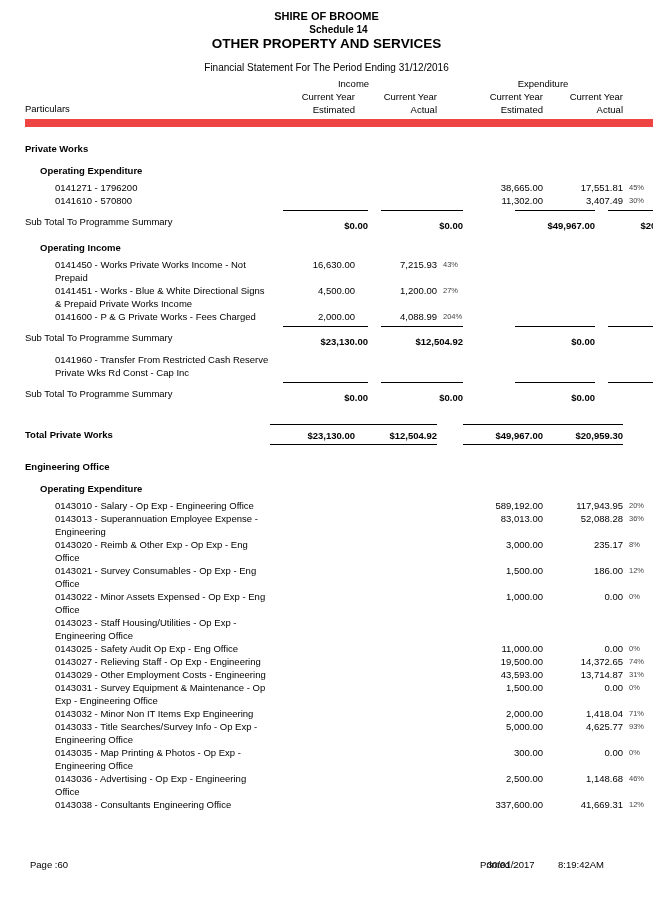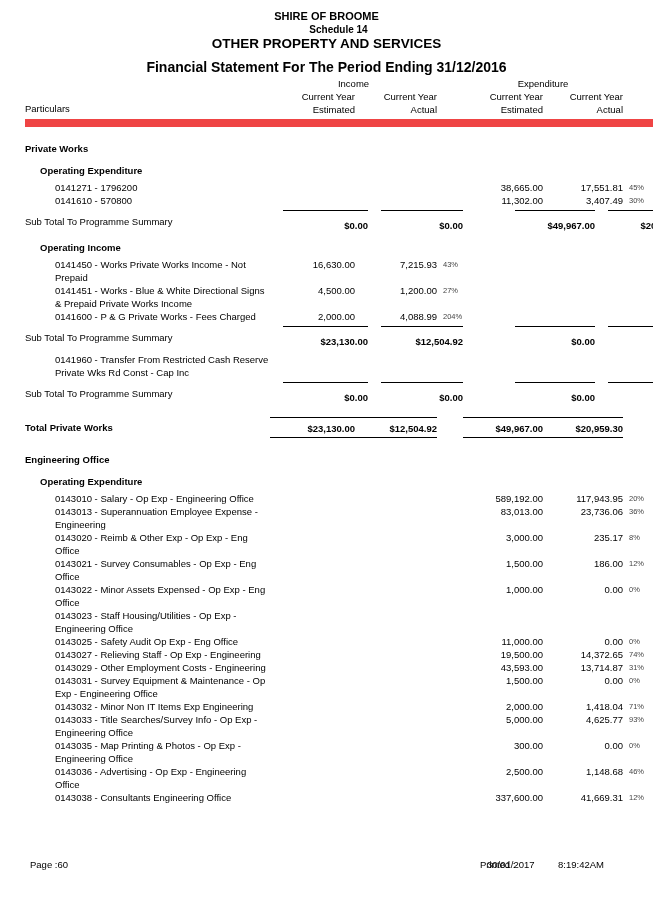--- a/index.html
+++ b/index.html
@@ -5,42 +5,42 @@
   html,body { margin:0; padding:0; }
   body {
     width:653px; height:922px; background:#ffffff; color:#000;
     font-family:"Liberation Sans","DejaVu Sans",sans-serif;
     font-size:9.5px; line-height:13px; position:relative; overflow:hidden;
   }
   .doc-header { text-align:center; padding-top:9px; }
   .org      { font-size:11px;  font-weight:bold; line-height:14px; }
   .schedule { font-size:10px;  font-weight:bold; line-height:13px;margin-left:24px; }
   .title    { font-size:13.5px;font-weight:bold; line-height:16px; }
-  .subtitle { font-size:14px; font-weight:bold; margin-top:9px; }
+  .subtitle { font-size:10px; font-weight:normal; margin-top:9px; }
 
   .content { margin-left:25px; width:628px; }
 
   .row { display:grid; grid-template-columns:245px 85px 82px 26px 80px 80px 30px; align-items:start; }
   .num { text-align:right; }
   .pct { font-size:7.5px; color:#444; padding-left:6px; padding-top:2px; line-height:10px; }
 
   .col-header { border-bottom:8px solid #ef4444; padding-bottom:3px; margin-top:3px; }
   .glabel { text-align:center; }
   .g-income { grid-column:2/4; }
   .g-exp    { grid-column:5/7; }
   .th { text-align:right; }
   .particulars { text-align:left; align-self:end; padding-bottom:1px; }
 
   .section-title { font-weight:bold; margin-top:15px; }
   .group-title   { font-weight:bold; margin:9px 0 4px 15px; }
   .account-row .label { padding-left:30px; }
   .subtotal { margin:3px 0 5px 0;gap:13px; }
   .subtotal .num { border-top:1px solid #000; padding-top:8px; font-weight:bold; }
   .subtotal .label { padding-top:5px; }
-  .total { margin-top:13px; margin-bottom:2px; }
+  .total { margin-top:20px; margin-bottom:2px; }
   .total .label { font-weight:bold; padding-top:4px; }
   .total .num { border-top:1px solid #000; border-bottom:1px solid #000; padding:4px 0 2px 0; font-weight:bold; }
 
   .page-footer { position:absolute; left:0; top:858px; width:653px; height:14px; }
   .pf-page    { position:absolute; left:30px; }
   .pf-printed { position:absolute; left:436px;padding-left:44px; }
   .pf-date    { position:absolute; left:487px; }
   .pf-time    { position:absolute; left:558px; }
 </style>
 </head>
@@ -186,21 +186,21 @@
         <div class="num">589,192.00</div>
         <div class="num">117,943.95</div>
         <div class="pct">20%</div>
       </div>
       <div class="row account-row">
         <div class="label">0143013 - Superannuation Employee Expense - Engineering</div>
         <div class="num"></div>
         <div class="num"></div>
         <div class="pct"></div>
         <div class="num">83,013.00</div>
-        <div class="num">23,736.06</div>
+        <div class="num">52,088.28</div>
         <div class="pct">36%</div>
       </div>
       <div class="row account-row">
         <div class="label">0143020 - Reimb &amp; Other Exp - Op Exp - Eng Office</div>
         <div class="num"></div>
         <div class="num"></div>
         <div class="pct"></div>
         <div class="num">3,000.00</div>
         <div class="num">235.17</div>
         <div class="pct">8%</div>

